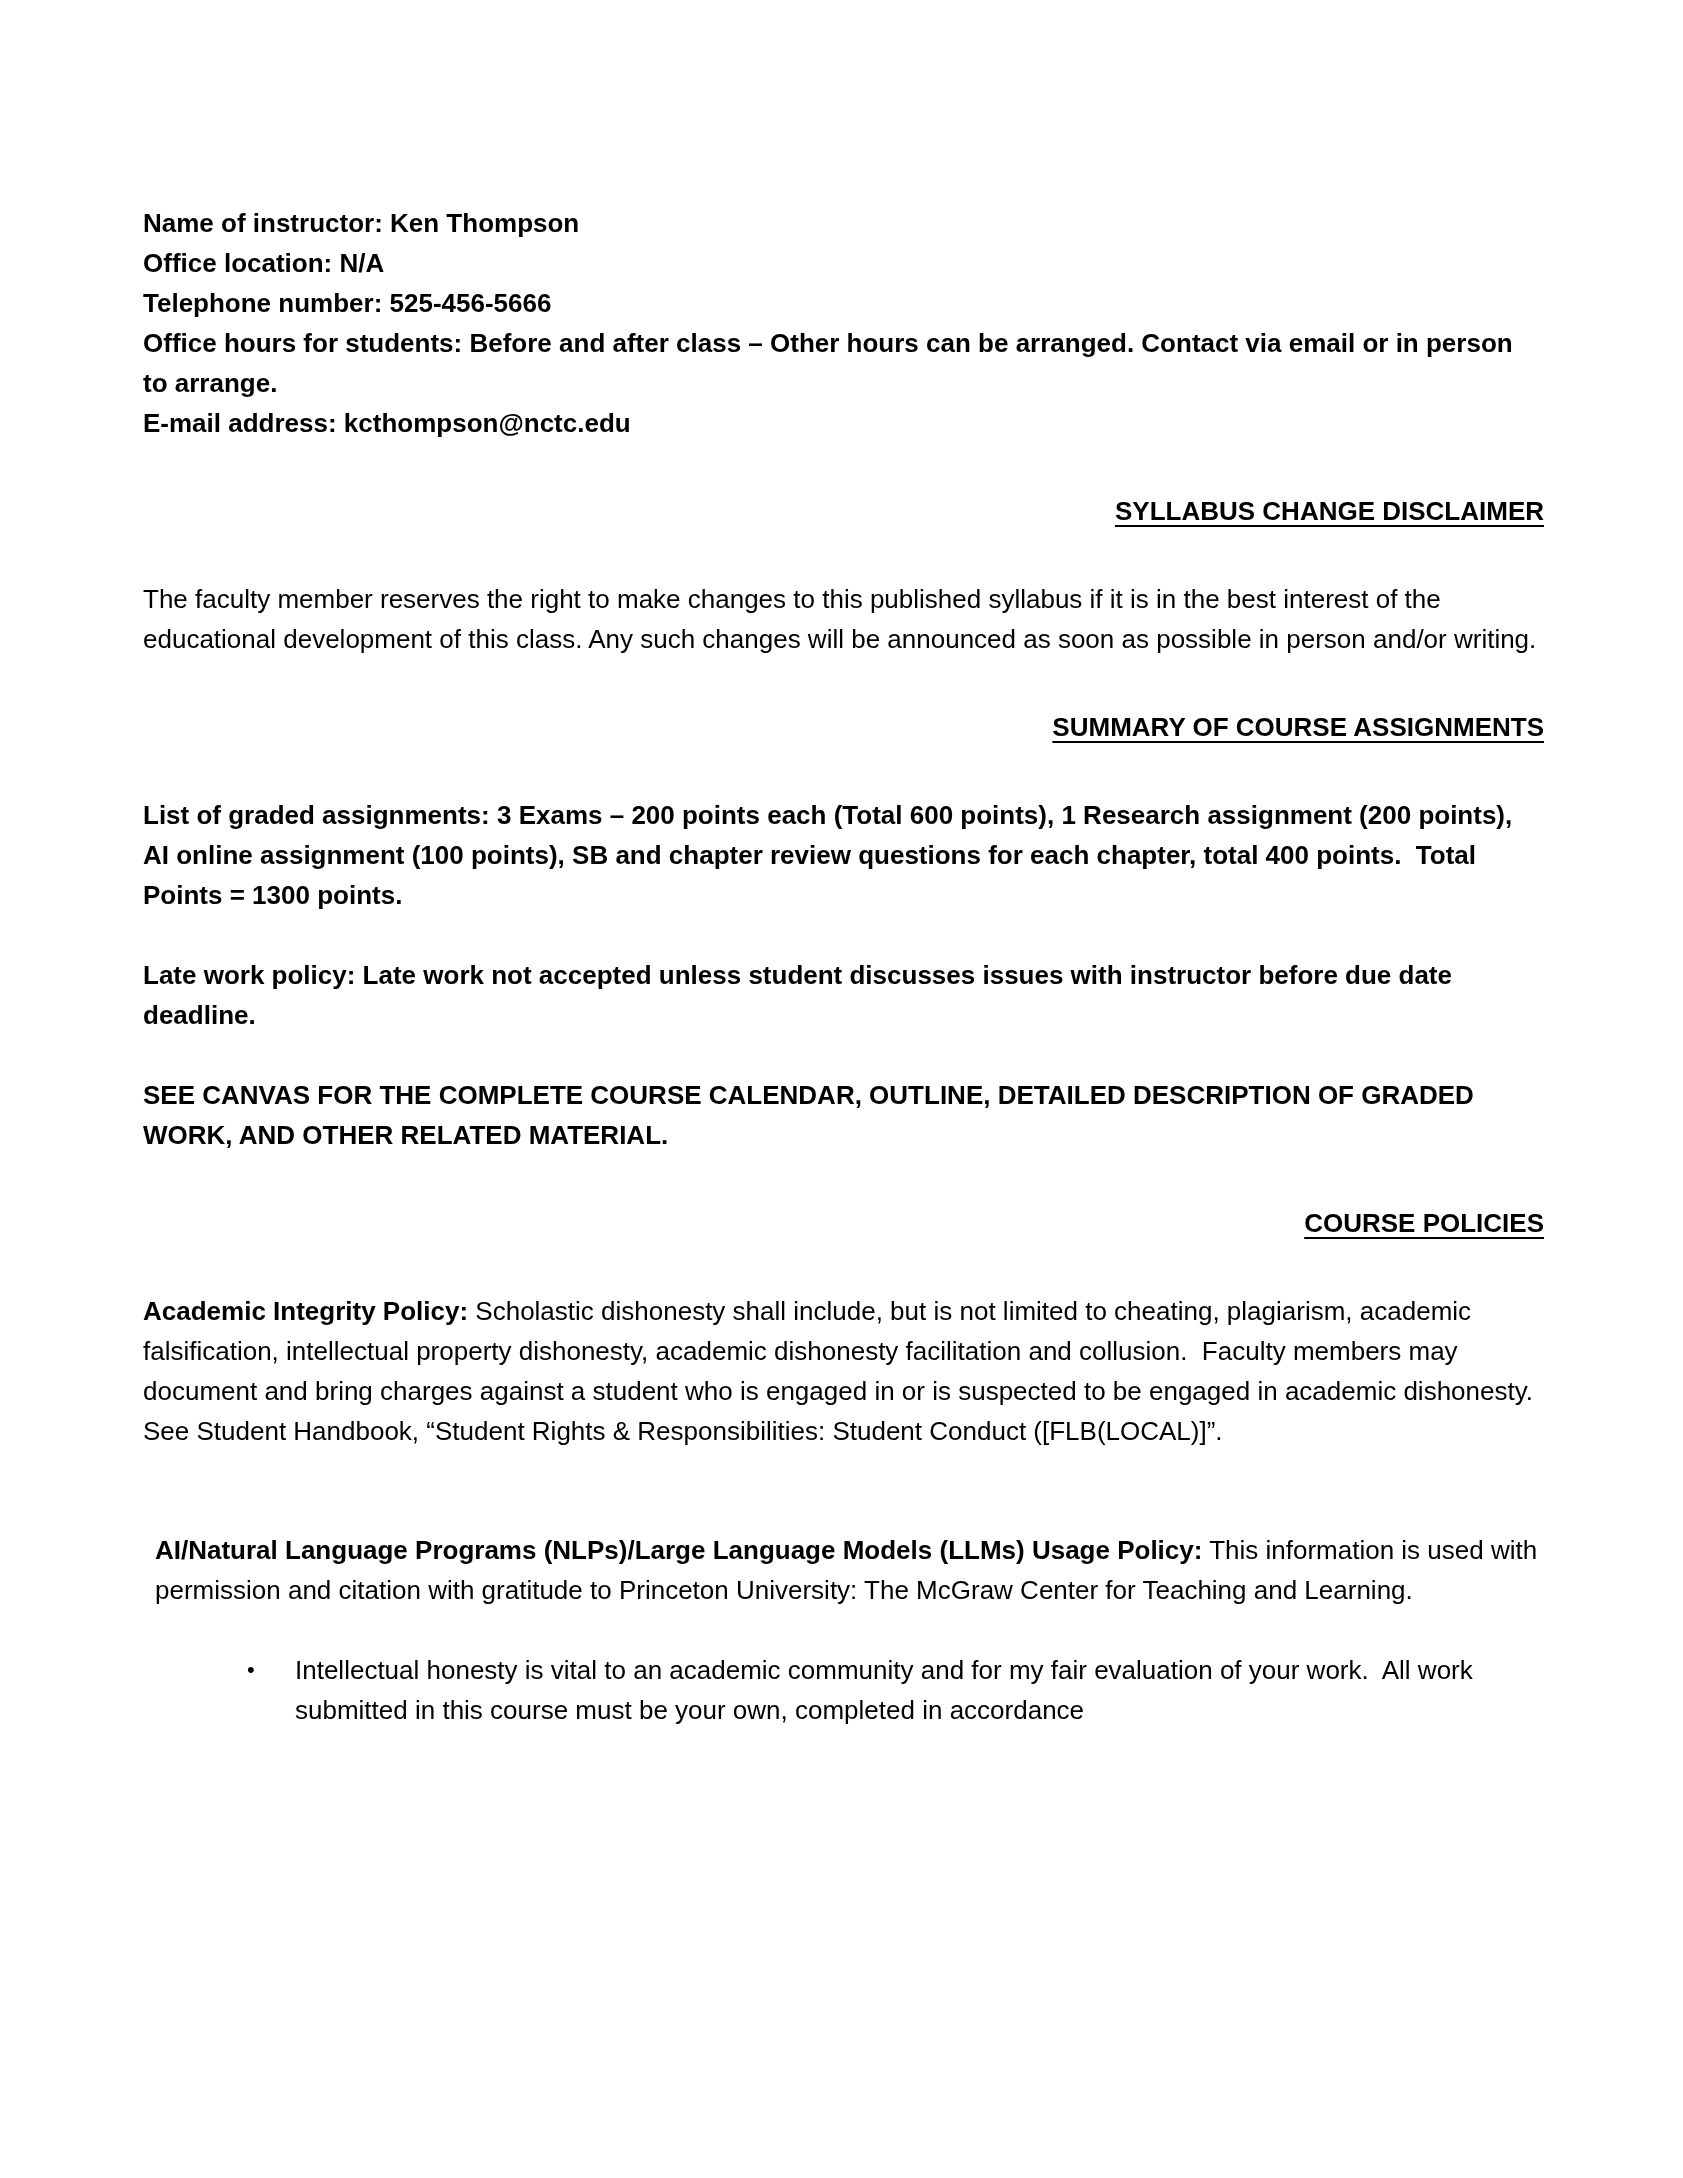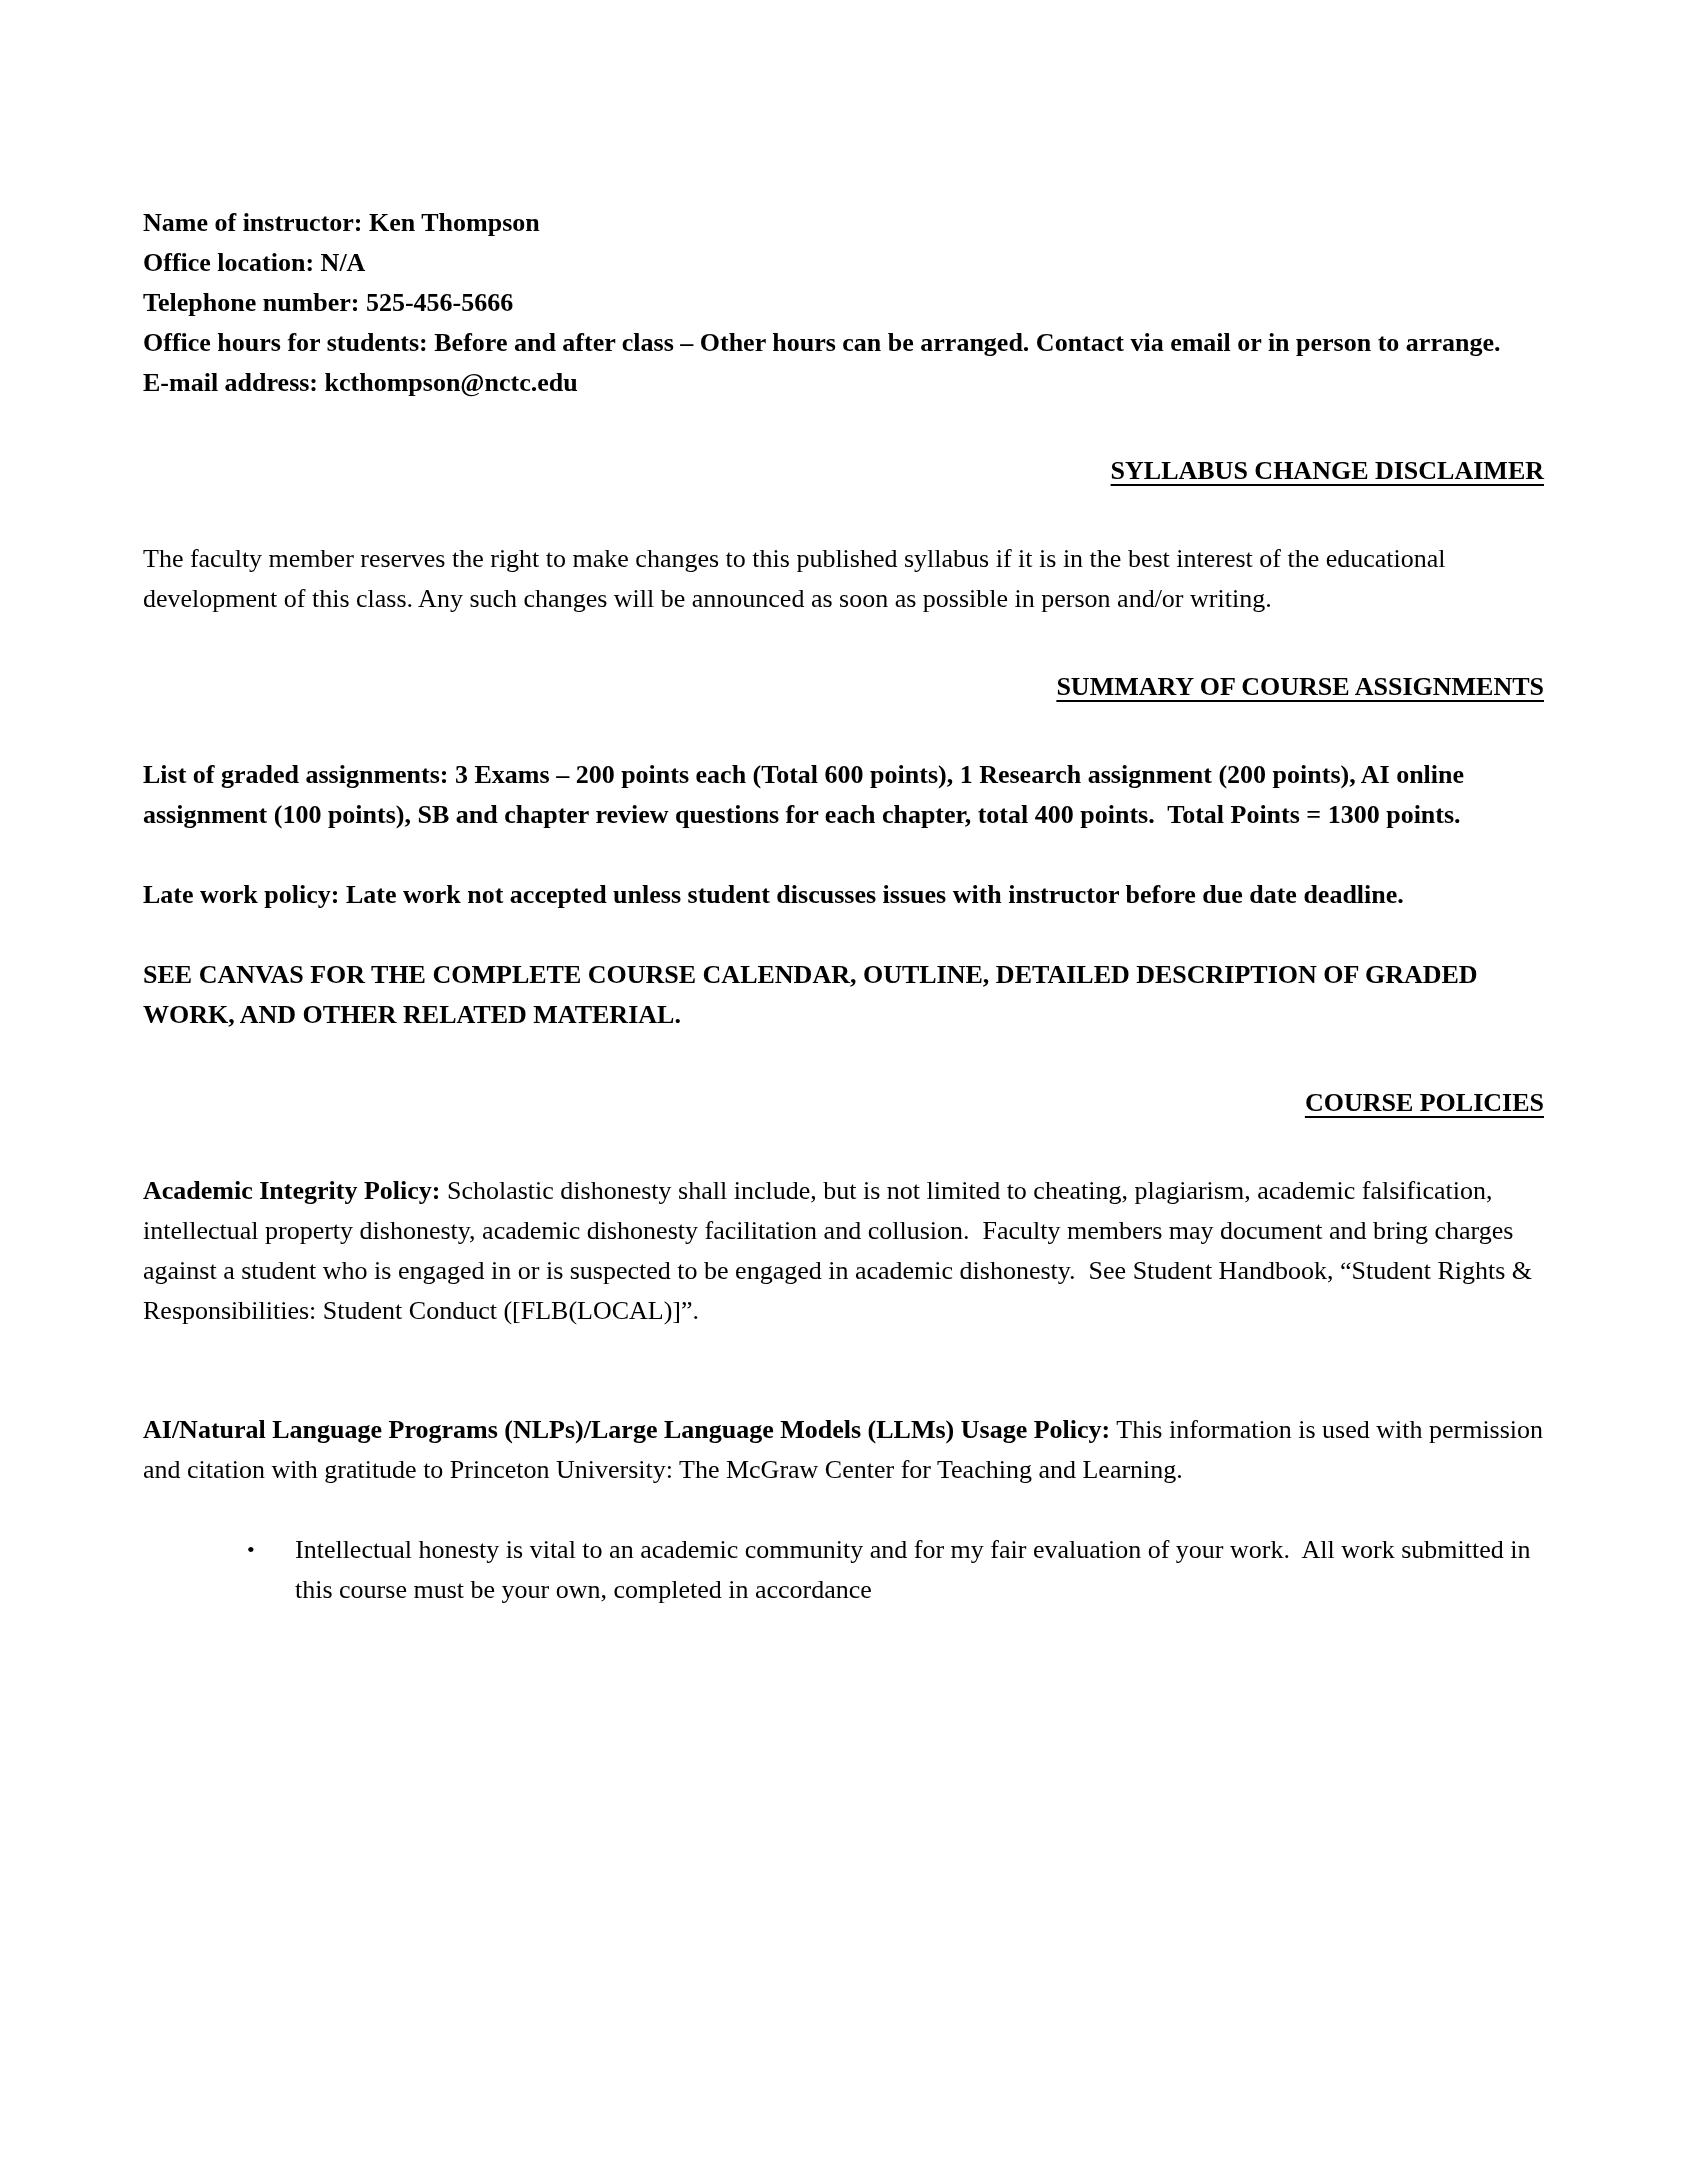--- a/index.html
+++ b/index.html
@@ -6,21 +6,21 @@
     margin: 0;
     padding: 0;
     background: #ffffff;
   }
   .page {
     position: relative;
     width: 1683px;
     height: 1782px;
     background: #ffffff;
     overflow: hidden;
-    font-family: Liberation Serif, serif;
+    font-family: Liberation Sans, sans-serif;
     font-size: 26px;
     line-height: 40px;
     color: #000000;
   }
   .content {
     position: absolute;
     top: 203px;
     left: 143px;
     width: 1401px;
   }
@@ -33,20 +33,21 @@
   }
   .heading {
     margin: 48px 0 48px 0;
     text-align: right;
     font-weight: bold;
     text-decoration: underline;
     text-underline-offset: 5px;
   }
   .extra-gap {
     margin-top: 79px;
+    margin-left: 12px;
   }
   .bullet-item {
     display: flex;
     margin: 0 0 40px 0;
   }
   .bullet-marker {
     flex: 0 0 auto;
     width: 48px;
     padding-left: 104px;
     font-size: 22px;

